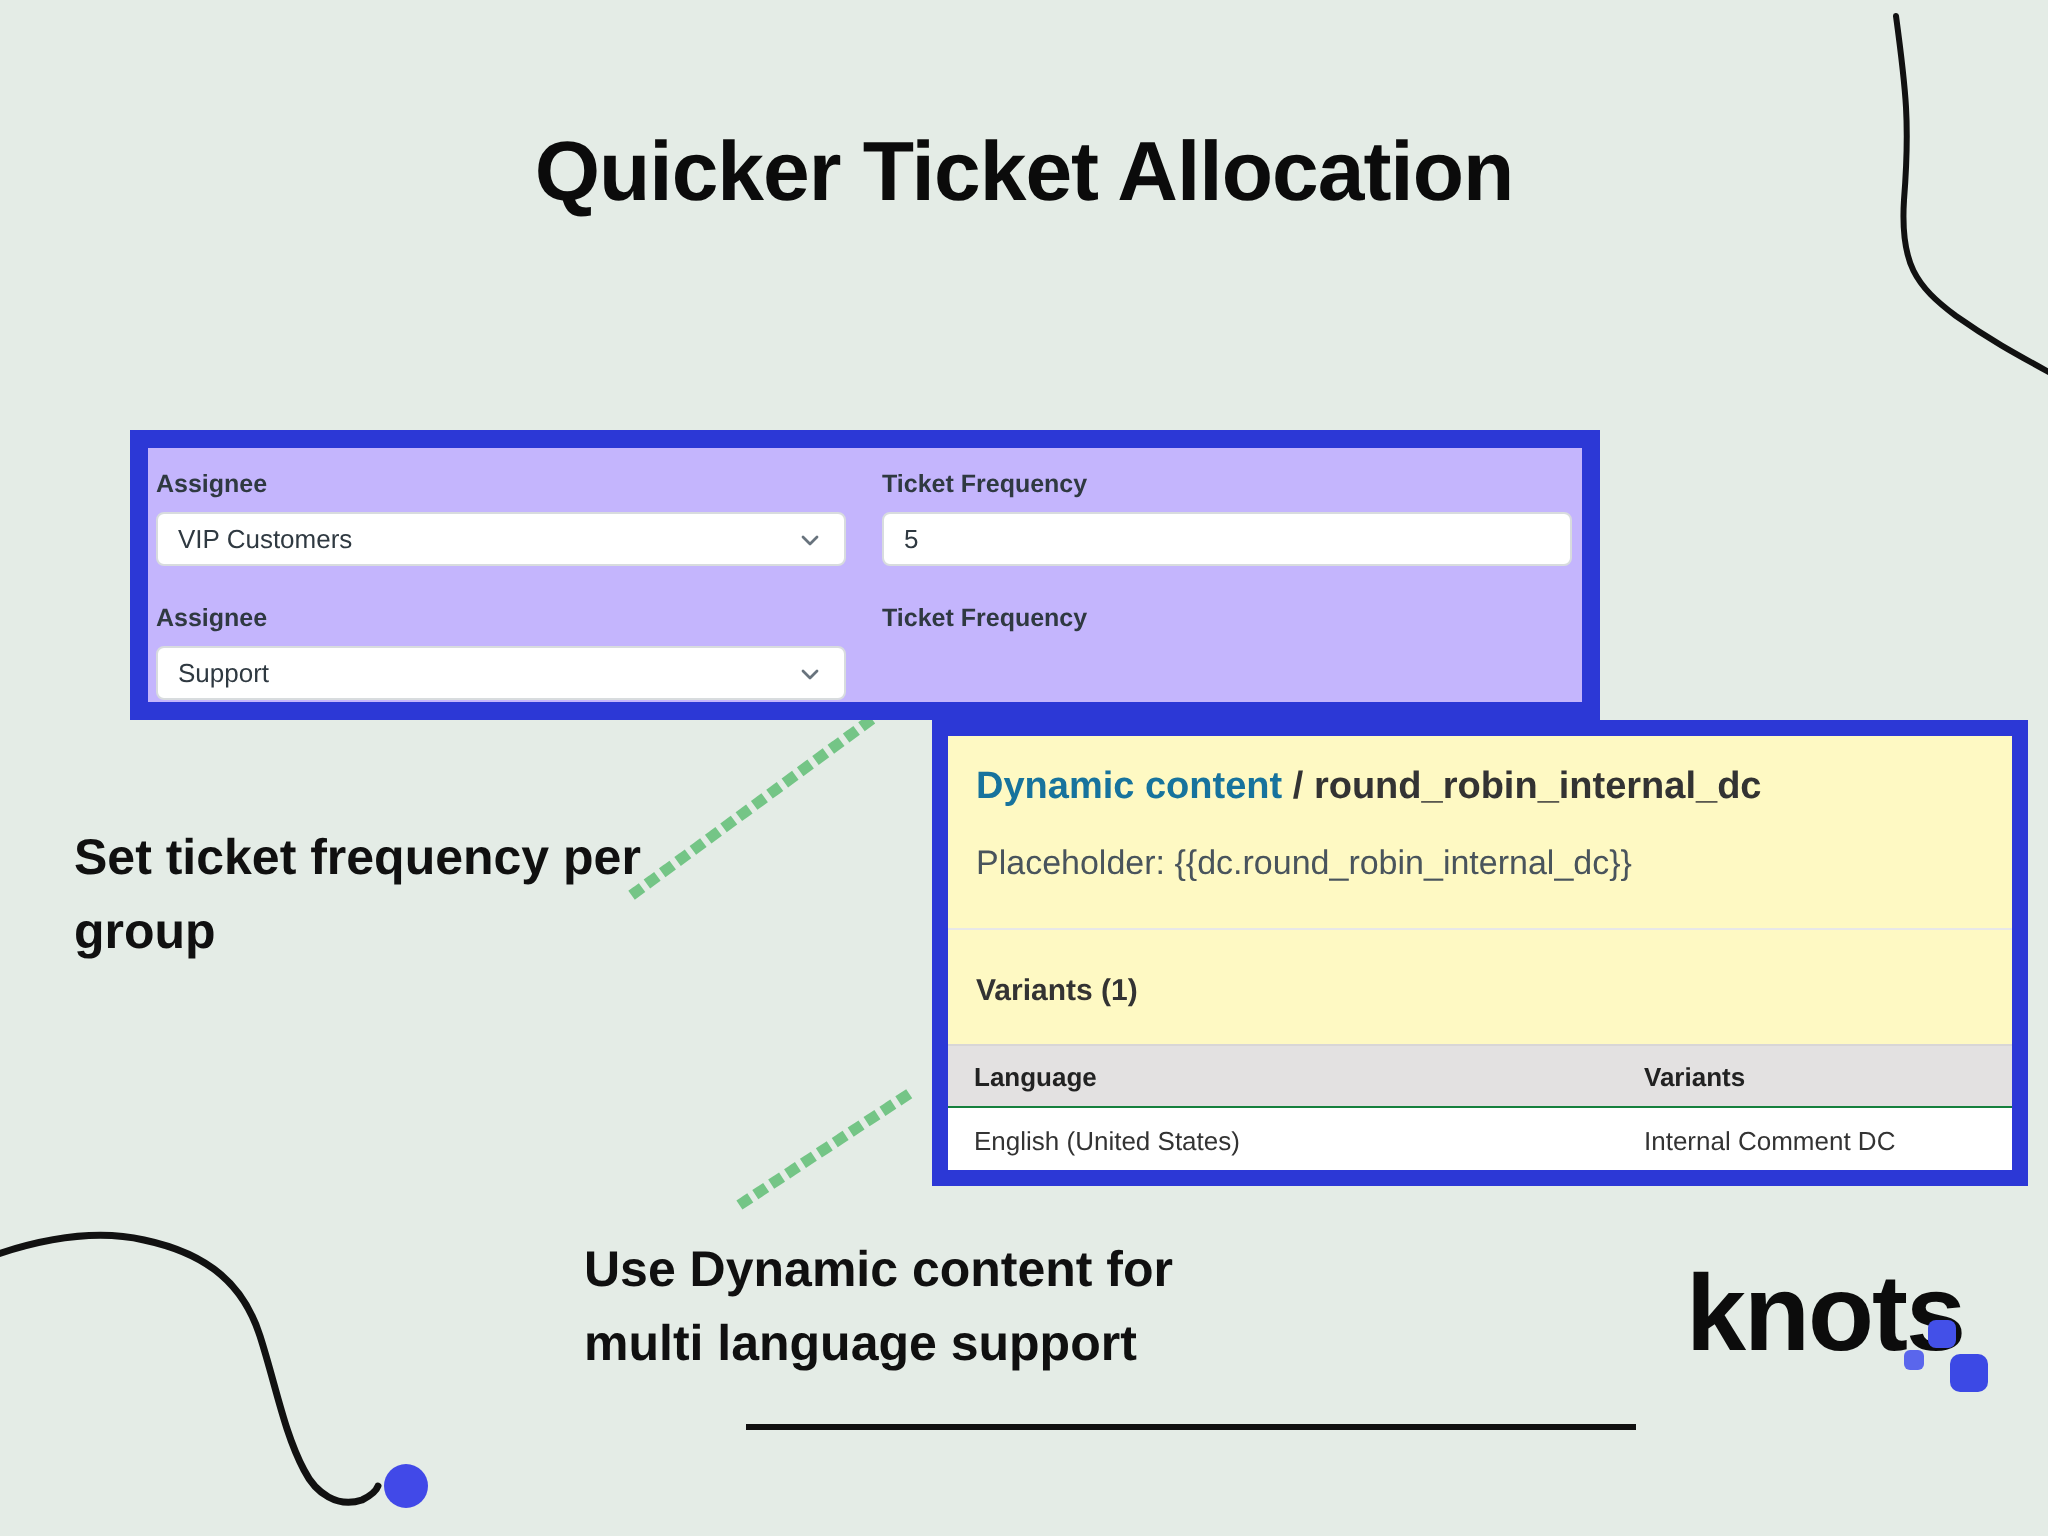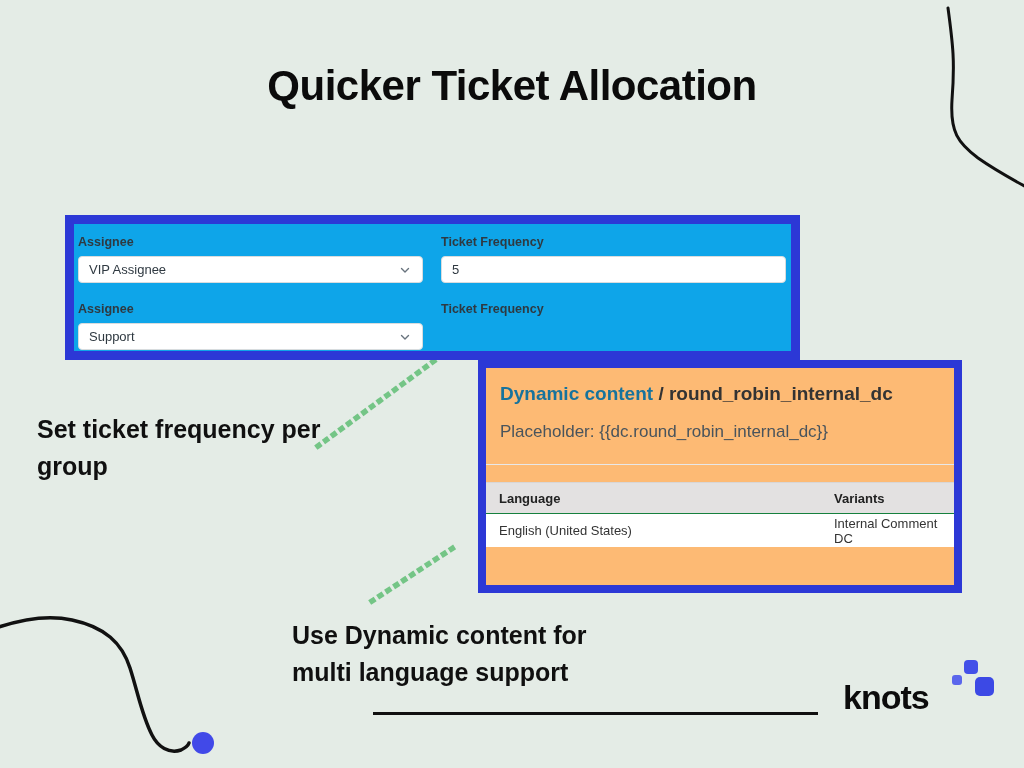--- a/index.html
+++ b/index.html
@@ -13,21 +13,21 @@
   
   .title {
     position:absolute; top:34px; left:0; width:1024px;
     text-align:center; font-size:42px; font-weight:800;
     color:#0b0b0b; letter-spacing:-0.5px;
   }
 
   
   .panel1 {
     position:absolute; left:65px; top:215px; width:735px; height:145px;
-    box-sizing:border-box; border:9px solid #2c38d6; background:#0ea5e9;
+    box-sizing:border-box; border:9px solid #2c38d6; background:#c4b5fd;
   }
   .panel1-grid {
     display:grid; grid-template-columns:345px 345px;
     column-gap:18px; row-gap:20px;
     padding:12px 5px 0 4px;
   }
   .field label {
     display:block; font-size:12.5px; line-height:12px; font-weight:bold;
     color:#2f3941; margin-bottom:8px;
   }
@@ -36,24 +36,23 @@
     border:1px solid #d8dcde; border-radius:4px; background:#fff;
     display:flex; align-items:center; justify-content:space-between;
     padding:0 10px; font-size:13px; color:#2f3941;
     font-family:"Liberation Sans", sans-serif;
   }
   input.control { display:block; padding:0 10px; }
   .chevron { width:14px; height:14px; flex:0 0 auto; }
 
   
   .panel2 {
-    position:absolute; left:466px; top:360px; width:484px; height:233px;
-    box-sizing:border-box; border:8px solid #2c38d6; background:#fdba74;
+    position:absolute; left:466px; top:360px; width:548px; height:233px;
+    box-sizing:border-box; border:8px solid #2c38d6; background:#fef9c3;
     overflow:hidden;
-    margin-left:12px;
   }
   .dc-head {
     margin:14px 0 0 14px; font-size:19px; font-weight:bold; color:#333;
     line-height:24px; white-space:nowrap;
   }
   .dc-head .crumb-link { color:#17739d; cursor:pointer; }
   .dc-placeholder {
     margin:18px 0 0 14px; font-size:17px; line-height:16px; color:#49545c;
   }
   .dc-divider { margin-top:24px; border-top:1px solid #e8e8e8; height:0; }
@@ -78,21 +77,21 @@
     line-height:37px;
   }
   .note-left   { left:37px;  top:411px; width:290px; }
   .note-bottom { left:292px; top:617px; width:345px; }
 
   
   .hrule { position:absolute; left:373px; top:712px; width:445px; height:3px; background:#101010; }
 
   
   .logo-text {
-    position:absolute; left:843px; top:674px; font-size:34px; font-weight:bold;
+    position:absolute; left:843px; top:634px; font-size:54px; font-weight:bold;
     color:#0c0c0c; letter-spacing:-1px; line-height:46px;
   }
   .logo-sq { position:absolute; }
   .sq-top   { left:964px; top:660px; width:14px; height:14px; background:#4350e8; border-radius:4px; }
   .sq-small { left:952px; top:675px; width:10px; height:10px; background:#5a66ec; border-radius:3px; }
   .sq-big   { left:975px; top:677px; width:19px; height:19px; background:#3c49e5; border-radius:5px; }
 
   
   .blue-dot {
     position:absolute; left:192px; top:732px; width:22px; height:22px;
@@ -112,21 +111,21 @@
   </svg>
 
   <h1 class="title">Quicker Ticket Allocation</h1>
 
   <div class="panel1">
     <div class="panel1-grid">
 
       <div class="field">
         <label>Assignee</label>
         <div class="control">
-          <span>VIP Assignee</span>
+          <span>VIP Customers</span>
           <svg class="chevron" viewBox="0 0 14 14">
             <polyline points="3.5,5.5 7,9 10.5,5.5" fill="none" stroke="#68737d" stroke-width="1.4" stroke-linecap="round" stroke-linejoin="round"></polyline>
           </svg>
         </div>
       </div>
 
       <div class="field">
         <label>Ticket Frequency</label>
         <input class="control" type="text" value="5" style="">
       </div>
@@ -149,20 +148,21 @@
   </div>
 
   <div class="panel2">
     <div class="dc-head">
       <span class="crumb-link">Dynamic content</span>
       <span>/</span>
       <span>round_robin_internal_dc</span>
     </div>
     <div class="dc-placeholder">Placeholder: {{dc.round_robin_internal_dc}}</div>
     <div class="dc-divider"></div>
+    <div class="dc-variants">Variants (1)</div>
     <table class="dc-table">
       <thead>
         <tr>
           <th class="col-lang">Language</th>
           <th>Variants</th>
         </tr>
       </thead>
       <tbody>
         <tr>
           <td>English (United States)</td>

